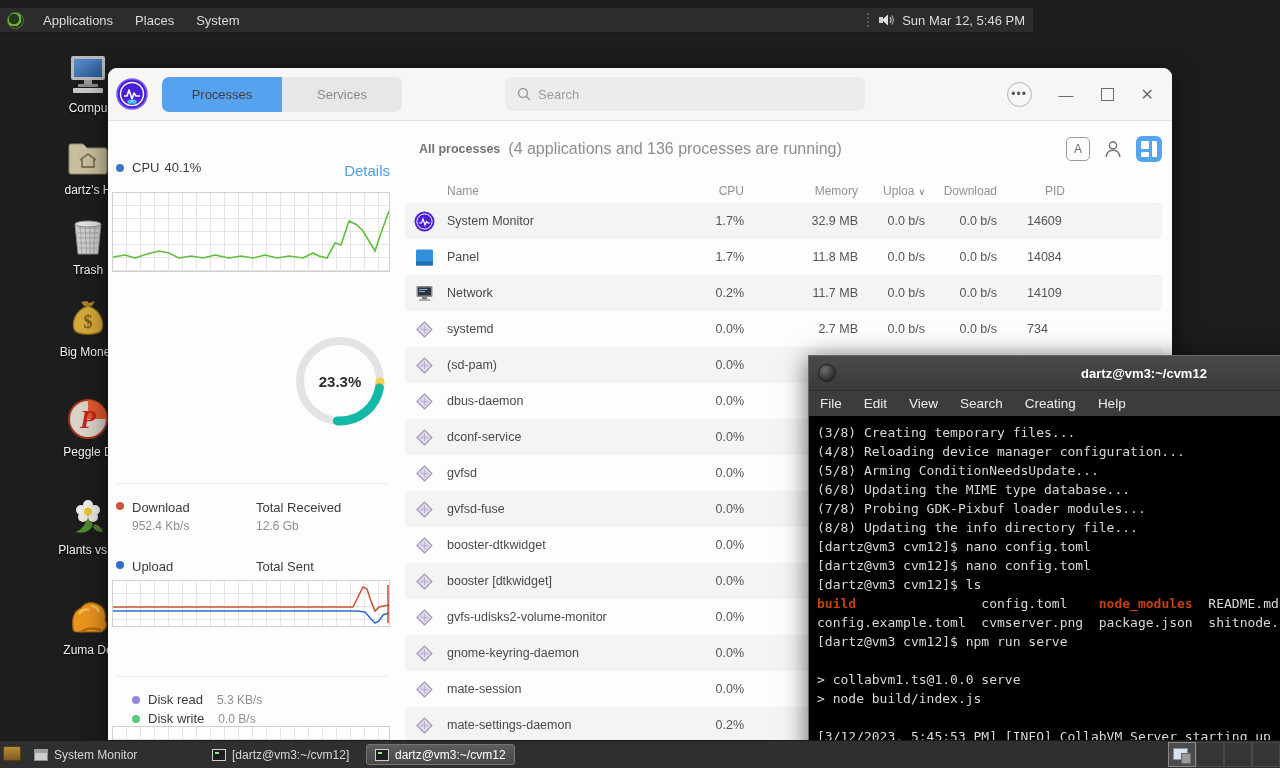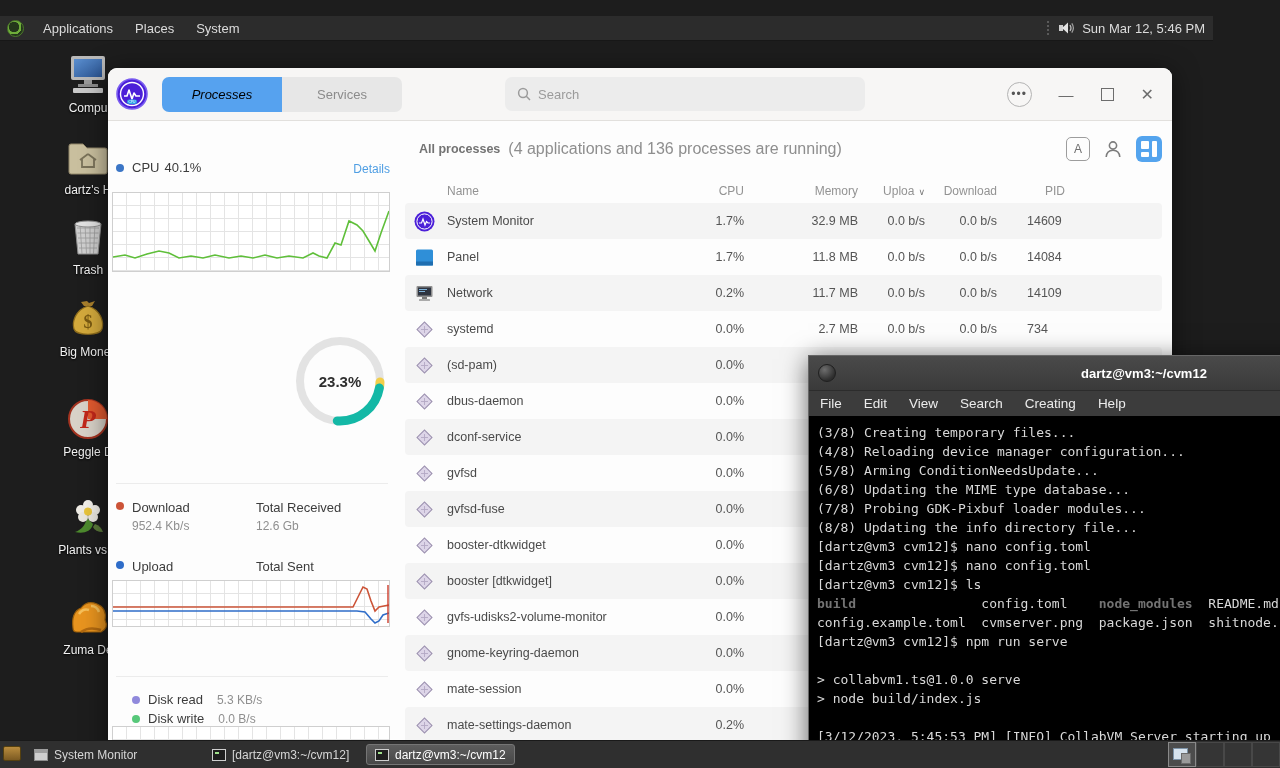--- a/index.html
+++ b/index.html
@@ -1,19 +1,19 @@
 <!DOCTYPE html>
 <html><head>
 <meta charset="utf-8">
 <style>
   html,body{margin:0;padding:0;}
   #stage{position:relative;width:1280px;height:768px;overflow:hidden;background:#1d1d1d;
     font-family:"Liberation Sans",sans-serif;-webkit-font-smoothing:antialiased;}
   
-  #top-panel{position:absolute;left:0;top:16px;width:1213px;height:24px;background:#2c2c2c;
+  #top-panel{position:absolute;left:0;top:8px;width:1033px;height:24px;background:#2c2c2c;
     border-bottom:1px solid #171717;display:flex;align-items:center;z-index:40;color:#dcdcdc;font-size:13px;}
   .menu-logo{width:17px;height:17px;border-radius:50%;margin:0 8px 0 7px;
     background:radial-gradient(circle at 40% 40%,#24371b 0 40%,#6fae3a 41% 58%,#24371b 59%);
     border:1px solid #4c7a2a;box-sizing:border-box;}
   #top-menus{display:flex;gap:0;}
   #top-menus span{padding:3px 11px;cursor:default;}
   #panel-right{margin-left:auto;display:flex;align-items:center;gap:6px;padding-right:8px;}
   .panel-grip{width:3px;height:14px;border-left:2px dotted #5a5a5a;}
   
   .dicon{position:absolute;left:52px;width:72px;text-align:center;z-index:1;color:#f2f2f2;font-size:12px;}
@@ -21,34 +21,34 @@
   .dicon .dlabel{white-space:nowrap;text-shadow:0 1px 2px #000;}
   
   #sysmon{position:absolute;left:108px;top:68px;width:1064px;height:700px;z-index:10;
     background:#fdfdfd;border-radius:9px 9px 0 0;box-shadow:0 4px 26px rgba(0,0,0,.55);}
   #sm-header{position:relative;height:52px;background:#f7f6f5;border-bottom:1px solid #e2e0dd;
     border-radius:9px 9px 0 0;display:flex;align-items:center;}
   .sm-appicon{width:32px;height:32px;margin-left:8px;}
   #sm-tabs{display:flex;margin-left:14px;border-radius:7px;overflow:hidden;}
   .sm-tab{width:120px;height:35px;display:flex;align-items:center;justify-content:center;
     font-size:13px;background:#e7e7e7;color:#8b8b8b;cursor:default;}
-  .sm-tab.active{background:#56a2ef;color:#000000;font-style:italic;}
+  .sm-tab.active{background:#56a2ef;color:#404040;}
   #sm-search{position:absolute;left:397px;top:9px;width:360px;height:34px;background:#ececec;
     border-radius:7px;display:flex;align-items:center;color:#9b9b9b;font-size:13px;gap:7px;padding-left:12px;box-sizing:border-box;}
   #sm-ctls{position:absolute;right:0;top:0;height:52px;display:flex;align-items:center;gap:27px;padding-right:18px;color:#6d6d6d;}
   .dots-btn{width:23px;height:23px;border:1px solid #b4b4b4;border-radius:50%;display:flex;
     align-items:center;justify-content:center;font-size:12px;letter-spacing:1px;color:#555;}
   .win-min{font-size:15px;} .win-max{width:11px;height:11px;border:1.5px solid #6d6d6d;display:inline-block;}
   .win-close{font-size:16px;}
   
   #sm-side{position:absolute;left:0;top:52px;width:292px;bottom:0;}
   .dot{display:inline-block;width:8px;height:8px;border-radius:50%;margin-right:8px;flex:none;}
   .sideline{position:absolute;display:flex;align-items:center;font-size:13px;color:#3c3c3c;}
   #cpu-row{left:8px;top:40px;} #cpu-row b{font-weight:normal;margin-left:5px;color:#3c3c3c;}
-  #details-link{position:absolute;right:10px;top:42px;font-size:12px;color:#4f9ee3;}
+  #details-link{position:absolute;right:10px;top:42px;font-size:15px;color:#4f9ee3;}
   .graph{position:absolute;background:#fff;border:1px solid #cfcfcf;box-sizing:border-box;
     background-image:repeating-linear-gradient(to right,transparent 0 13px,#e4e4e4 13px 14px),
                      repeating-linear-gradient(to bottom,transparent 0 12px,#e4e4e4 12px 13px);}
   #cpu-graph{left:4px;top:72px;width:278px;height:80px;}
   #mem-legend{position:absolute;left:8px;top:222px;}
   .leg-item{display:flex;align-items:flex-start;margin-bottom:11px;}
   .leg-item .dot{margin-top:4px;}
   .leg-item .lt{font-size:13px;color:#3c3c3c;line-height:16px;}
   .leg-item .lv{font-size:12px;color:#8f8f8f;line-height:16px;}
   #donut{position:absolute;left:184px;top:213px;}
@@ -88,21 +88,21 @@
     background:#000;border:1px solid #666;box-sizing:border-box;box-shadow:0 4px 24px rgba(0,0,0,.6);}
   #term-title{position:relative;height:34px;background:linear-gradient(#4a4a4a,#3a3a3a);
     border-bottom:1px solid #2c2c2c;display:flex;align-items:center;}
   .tt-btn{width:16px;height:16px;border-radius:50%;margin-left:9px;
     background:radial-gradient(circle at 35% 30%,#6e6e6e,#2e2e2e 70%);border:1px solid #1f1f1f;}
   #term-title .ttl{position:absolute;left:0;right:0;text-align:center;color:#fff;font-size:13px;font-weight:bold;}
   #term-menu{height:25px;background:#3c3c3c;display:flex;align-items:center;color:#ececec;font-size:13.5px;}
   #term-menu span{padding:0 11px;}
   #term-body{padding:7px 8px;font-family:"DejaVu Sans Mono",monospace;font-size:13px;line-height:19px;color:#d8d8d8;}
   .term-line{white-space:pre;min-height:19px;}
-  .term-line .dir{color:#737373;font-weight:bold;}
+  .term-line .dir{color:#c2410c;font-weight:bold;}
   
   #taskbar{position:absolute;left:0;bottom:0;width:1280px;height:27px;background:#2f2f2f;
     border-top:1px solid #191919;z-index:40;}
   #show-desktop{position:absolute;left:3px;top:5px;width:18px;height:15px;border-radius:2px;
     background:linear-gradient(#b98c3e,#7c5a22);border:1px solid #55400f;box-sizing:border-box;}
   .task-btn{position:absolute;top:3px;height:21px;display:flex;align-items:center;gap:6px;
     padding:0 8px;font-size:12px;color:#d6d6d6;border:1px solid transparent;border-radius:3px;box-sizing:border-box;}
   .task-btn.active{background:linear-gradient(#5d5d5d,#474747);border-color:#757575;color:#fff;}
   .ticon{width:14px;height:12px;flex:none;}
   .ticon.win{background:#cfcfcf;border:1px solid #8e8e8e;border-top:4px solid #9f9f9f;box-sizing:border-box;}

